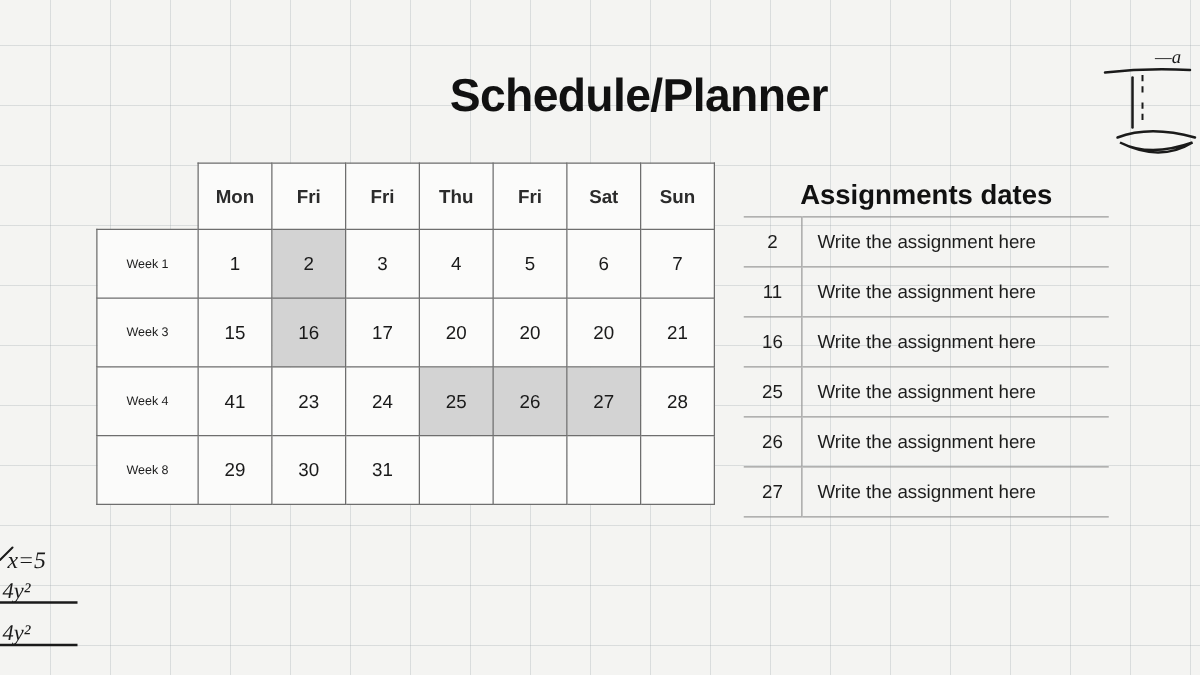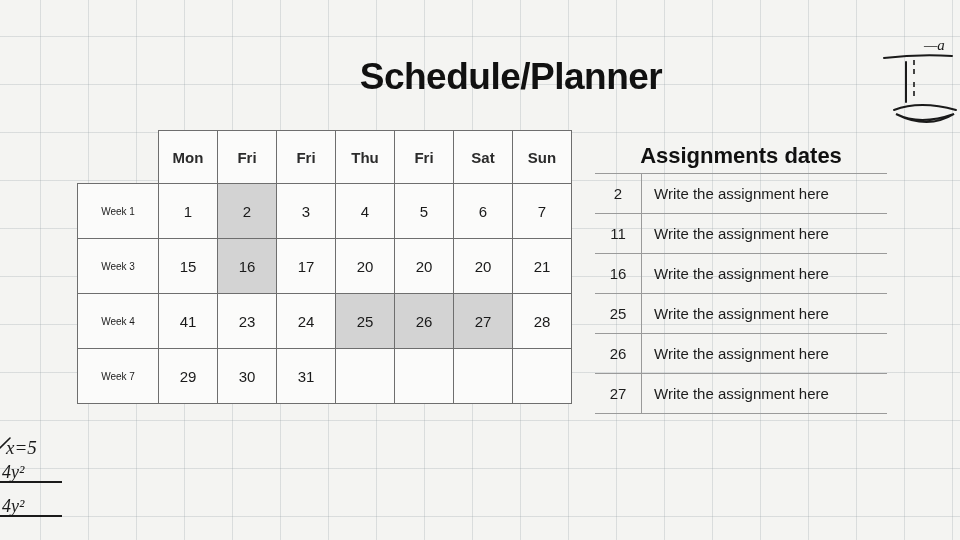--- a/index.html
+++ b/index.html
@@ -182,21 +182,21 @@
       <td>41</td>
       <td>23</td>
       <td>24</td>
       <td class="highlight">25</td>
       <td class="highlight">26</td>
       <td class="highlight">27</td>
       <td>28</td>
     </tr>
 
     <tr>
-      <td class="weeklabel">Week 7</td>
+      <td class="weeklabel">Week 8</td>
       <td>29</td>
       <td>30</td>
       <td>31</td>
       <td class="empty"></td>
       <td class="empty"></td>
       <td class="empty"></td>
       <td class="empty"></td>
     </tr>
   </tbody>
 </table>

